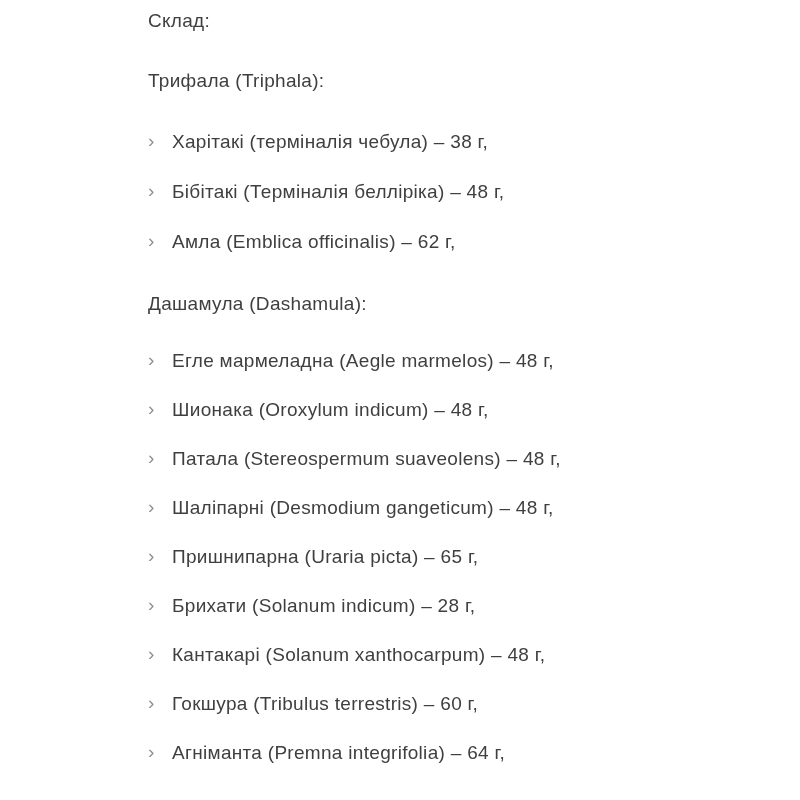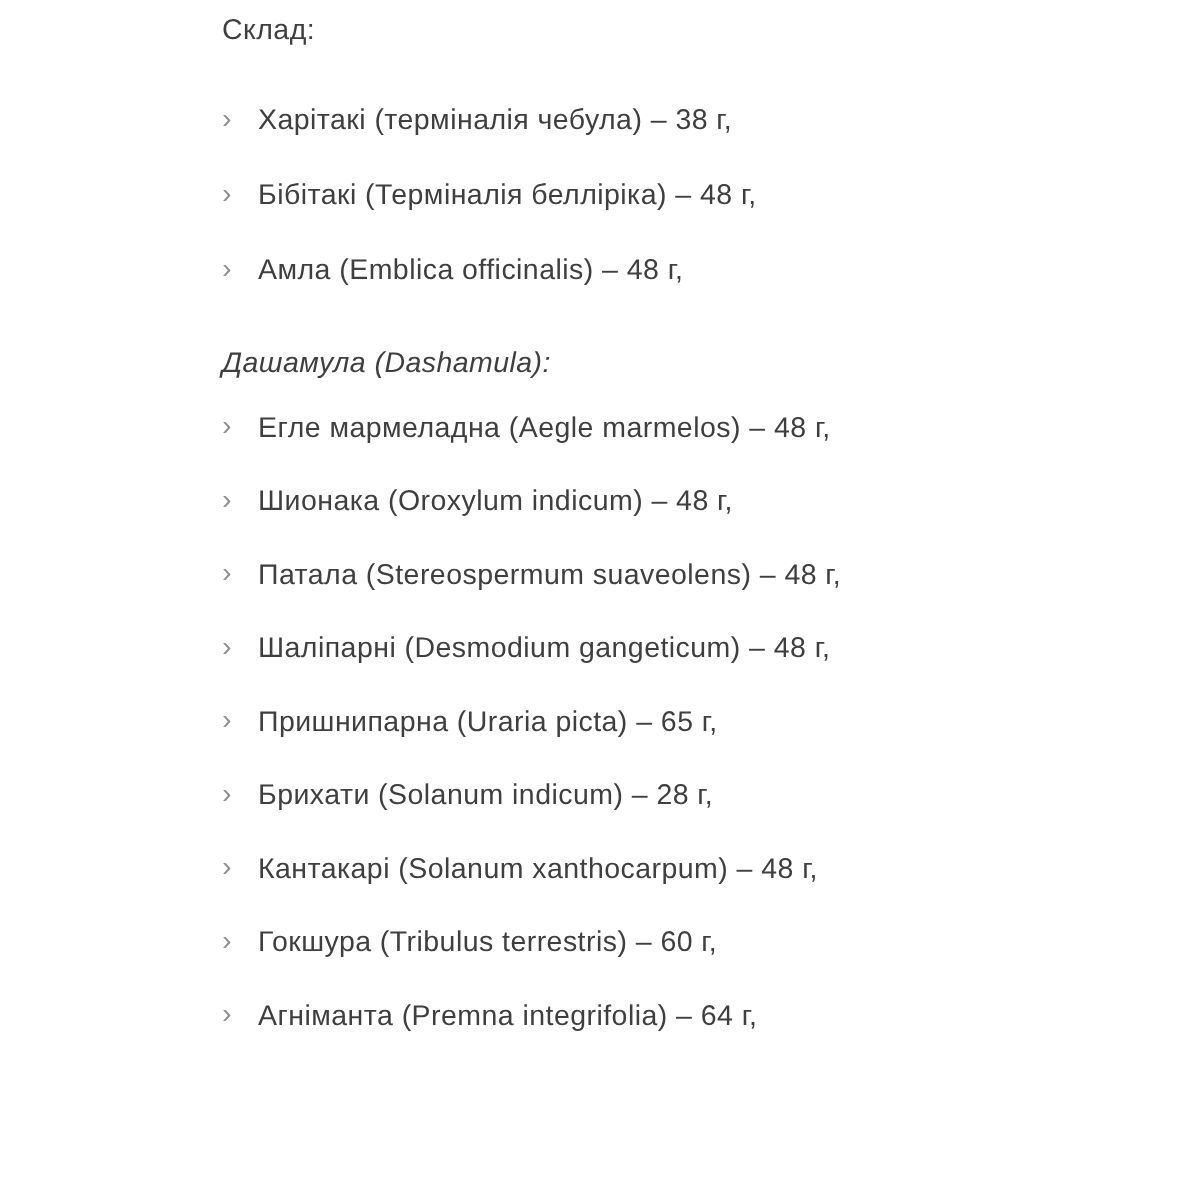--- a/index.html
+++ b/index.html
@@ -22,21 +22,21 @@
   .title,
   .section-heading {
     font-size: 19px;
     line-height: 26px;
     color: #3f3f3f;
     letter-spacing: 0.3px;
     font-weight: 400;
   }
   .title { margin: 0 0 34px 0; }
   .section-heading { margin: 0 0 35px 0; }
-  .section-heading.second { margin-bottom: 17px; font-style: italic; }
+  .section-heading.second { margin-bottom: 31px; }
   ul.item-list {
     list-style: none;
     margin: 0;
     padding: 0;
   }
   ul.item-list.first { margin-bottom: 36px; }
   ul.item-list.first li { margin-bottom: 24px; }
   ul.item-list.second li { margin-bottom: 23px; }
   li.list-item {
     display: flex;
@@ -61,33 +61,34 @@
     color: #3f3f3f;
   }
 </style>
 </head>
 <body>
 
 <div class="page">
 
   <div class="title">Склад:</div>
 
+  <div class="section-heading">Трифала (Triphala):</div>
 
   <ul class="item-list first">
     <li class="list-item">
       <span class="chevron">›</span>
       <span class="item-text">Харітакі (терміналія чебула) – 38 г,</span>
     </li>
     <li class="list-item">
       <span class="chevron">›</span>
       <span class="item-text">Бібітакі (Терміналія белліріка) – 48 г,</span>
     </li>
     <li class="list-item">
       <span class="chevron">›</span>
-      <span class="item-text">Амла (Emblica officinalis) – 48 г,</span>
+      <span class="item-text">Амла (Emblica officinalis) – 62 г,</span>
     </li>
   </ul>
 
   <div class="section-heading second">Дашамула (Dashamula):</div>
 
   <ul class="item-list second">
     <li class="list-item">
       <span class="chevron">›</span>
       <span class="item-text">Егле мармеладна (Aegle marmelos) – 48 г,</span>
     </li>

